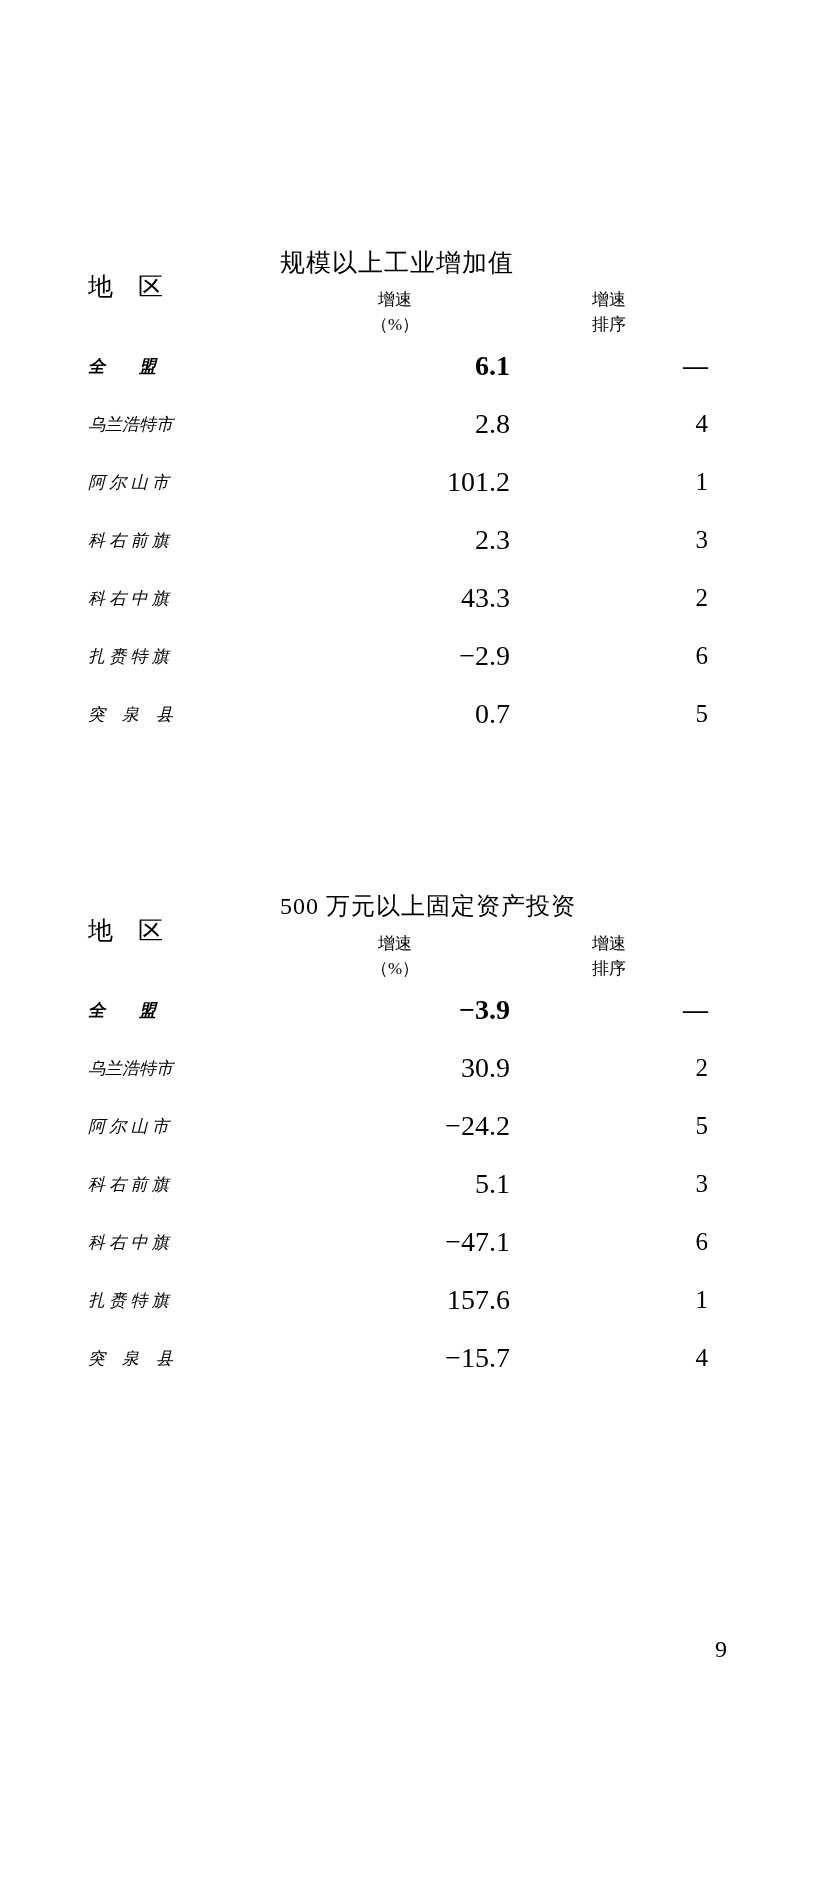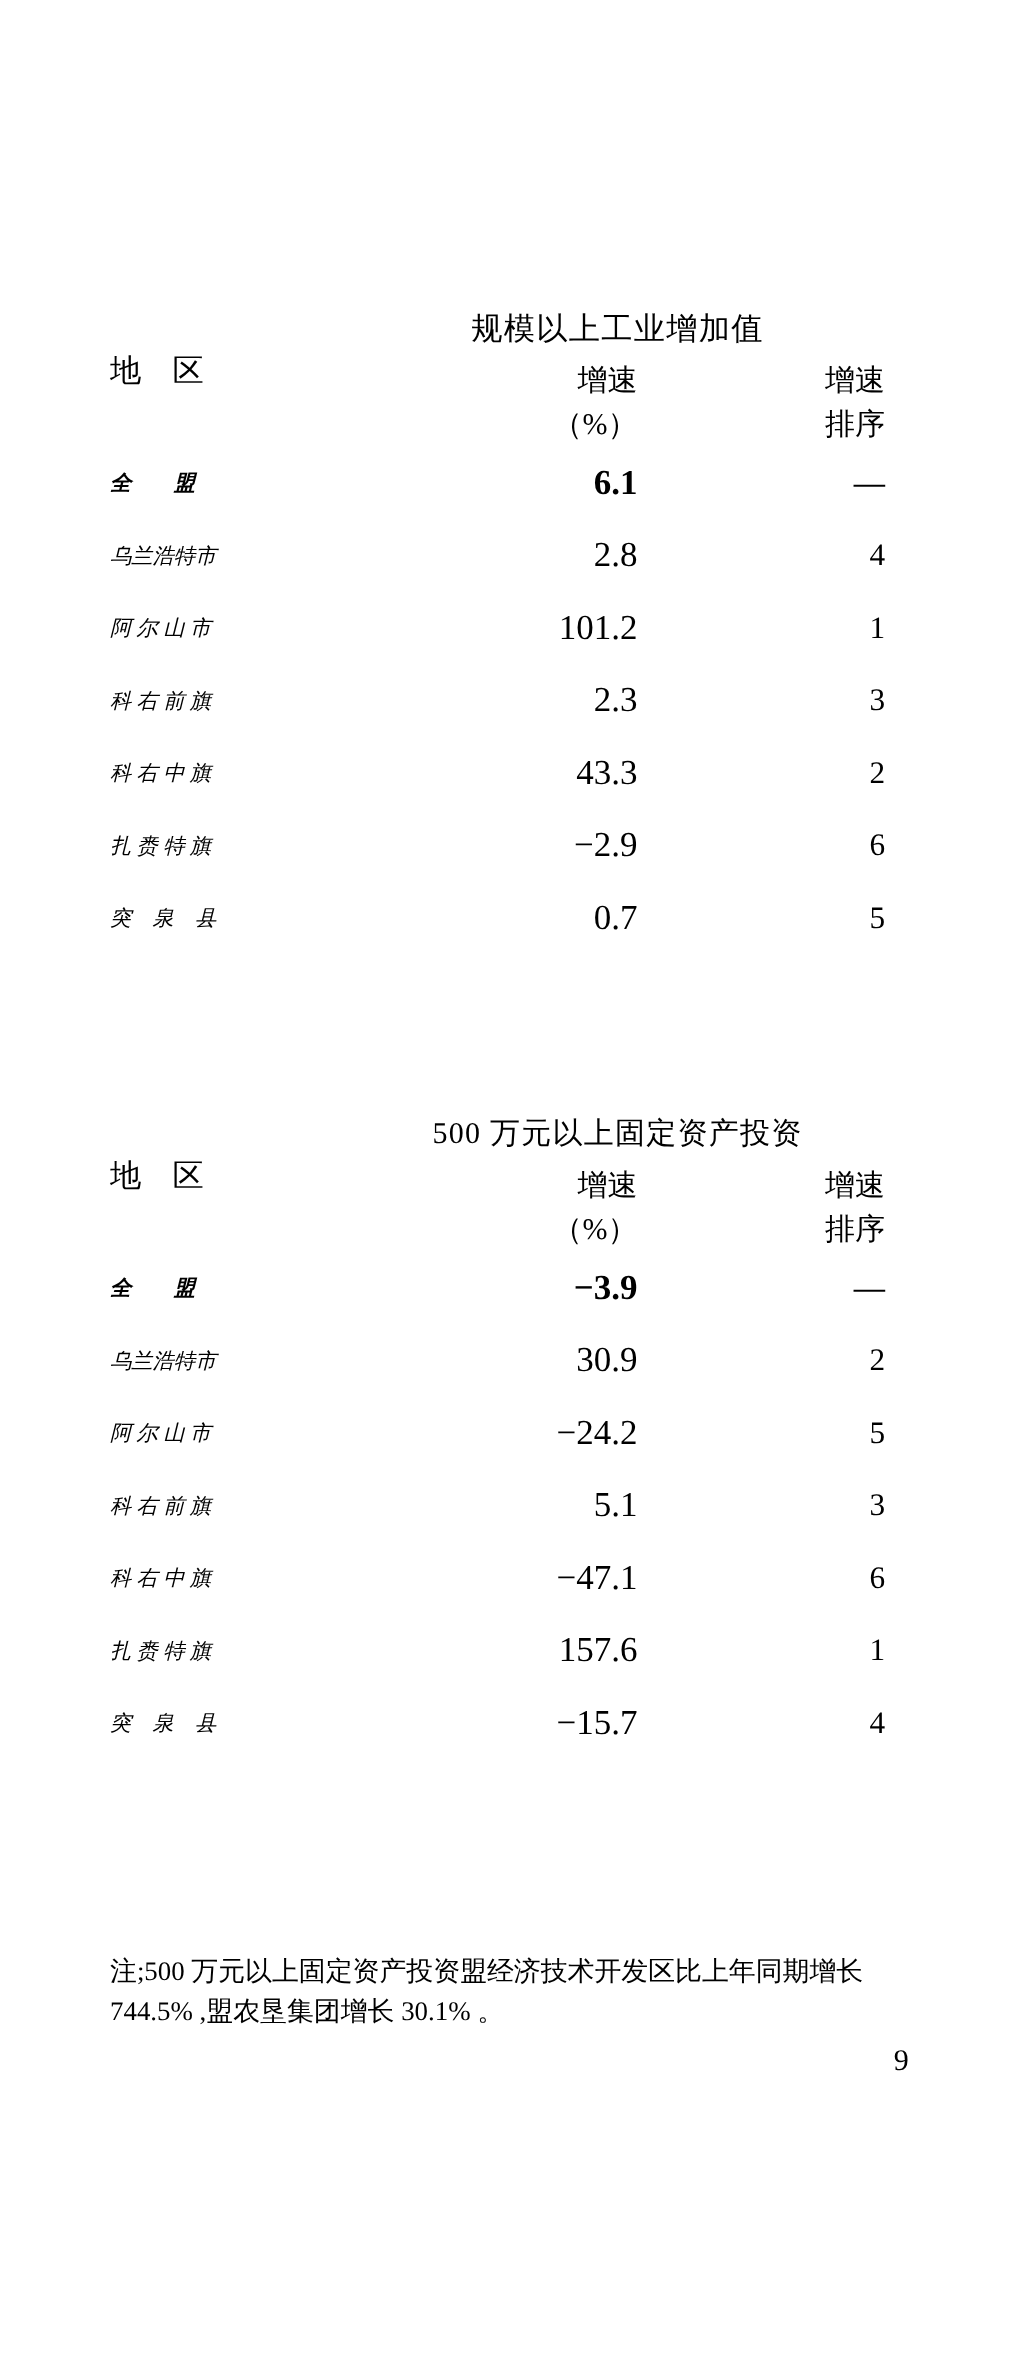--- a/index.html
+++ b/index.html
@@ -51,39 +51,39 @@
   }
   .rule-mid td {
     border-top: 1.2px solid #000;
   }
   .rule-bottom td {
     border-bottom: 2.5px solid #000;
   }
 
   
   .hdr-group {
-    text-align: center;
+    text-align: left;
     font-size: 25px;
     height: 52px;
     border-bottom: 1.2px solid #000;
     letter-spacing: 1px;
   }
   .hdr-group.small {
     font-size: 24px;
   }
   .vline-left {
     border-left: 1.6px solid #000;
   }
   .hdr-region {
     font-size: 25px;
     letter-spacing: 0;
   }
   .hdr-sub {
-    text-align: right;
-    font-size: 24px;
+    text-align: center;
+    font-size: 17px;
     line-height: 1.45;
     padding: 6px 0 8px 0;
   }
   .hdr-sub .l2 { display: block; }
 
   .row-cell-region {
     text-align: left;
     font-size: 17px;
     height: 58px;
     padding-right: 4px;
@@ -244,17 +244,16 @@
         </tr>
         <tr class="rule-bottom">
           <td class="row-cell-region">突　泉　县</td>
           <td class="row-cell-num vline-left">−15.7</td>
           <td class="row-cell-rank">4</td>
         </tr>
       </tbody>
     </table>
   </div>
 
-  <div class="note">注;500 万元以上固定资产投资盟经济技术开发区比上年同期增长 744.5% ,盟农垦集团增长 30.1% 。</div>
 
   <div class="page-number">9</div>
 
 </div>
 
 </body></html>

